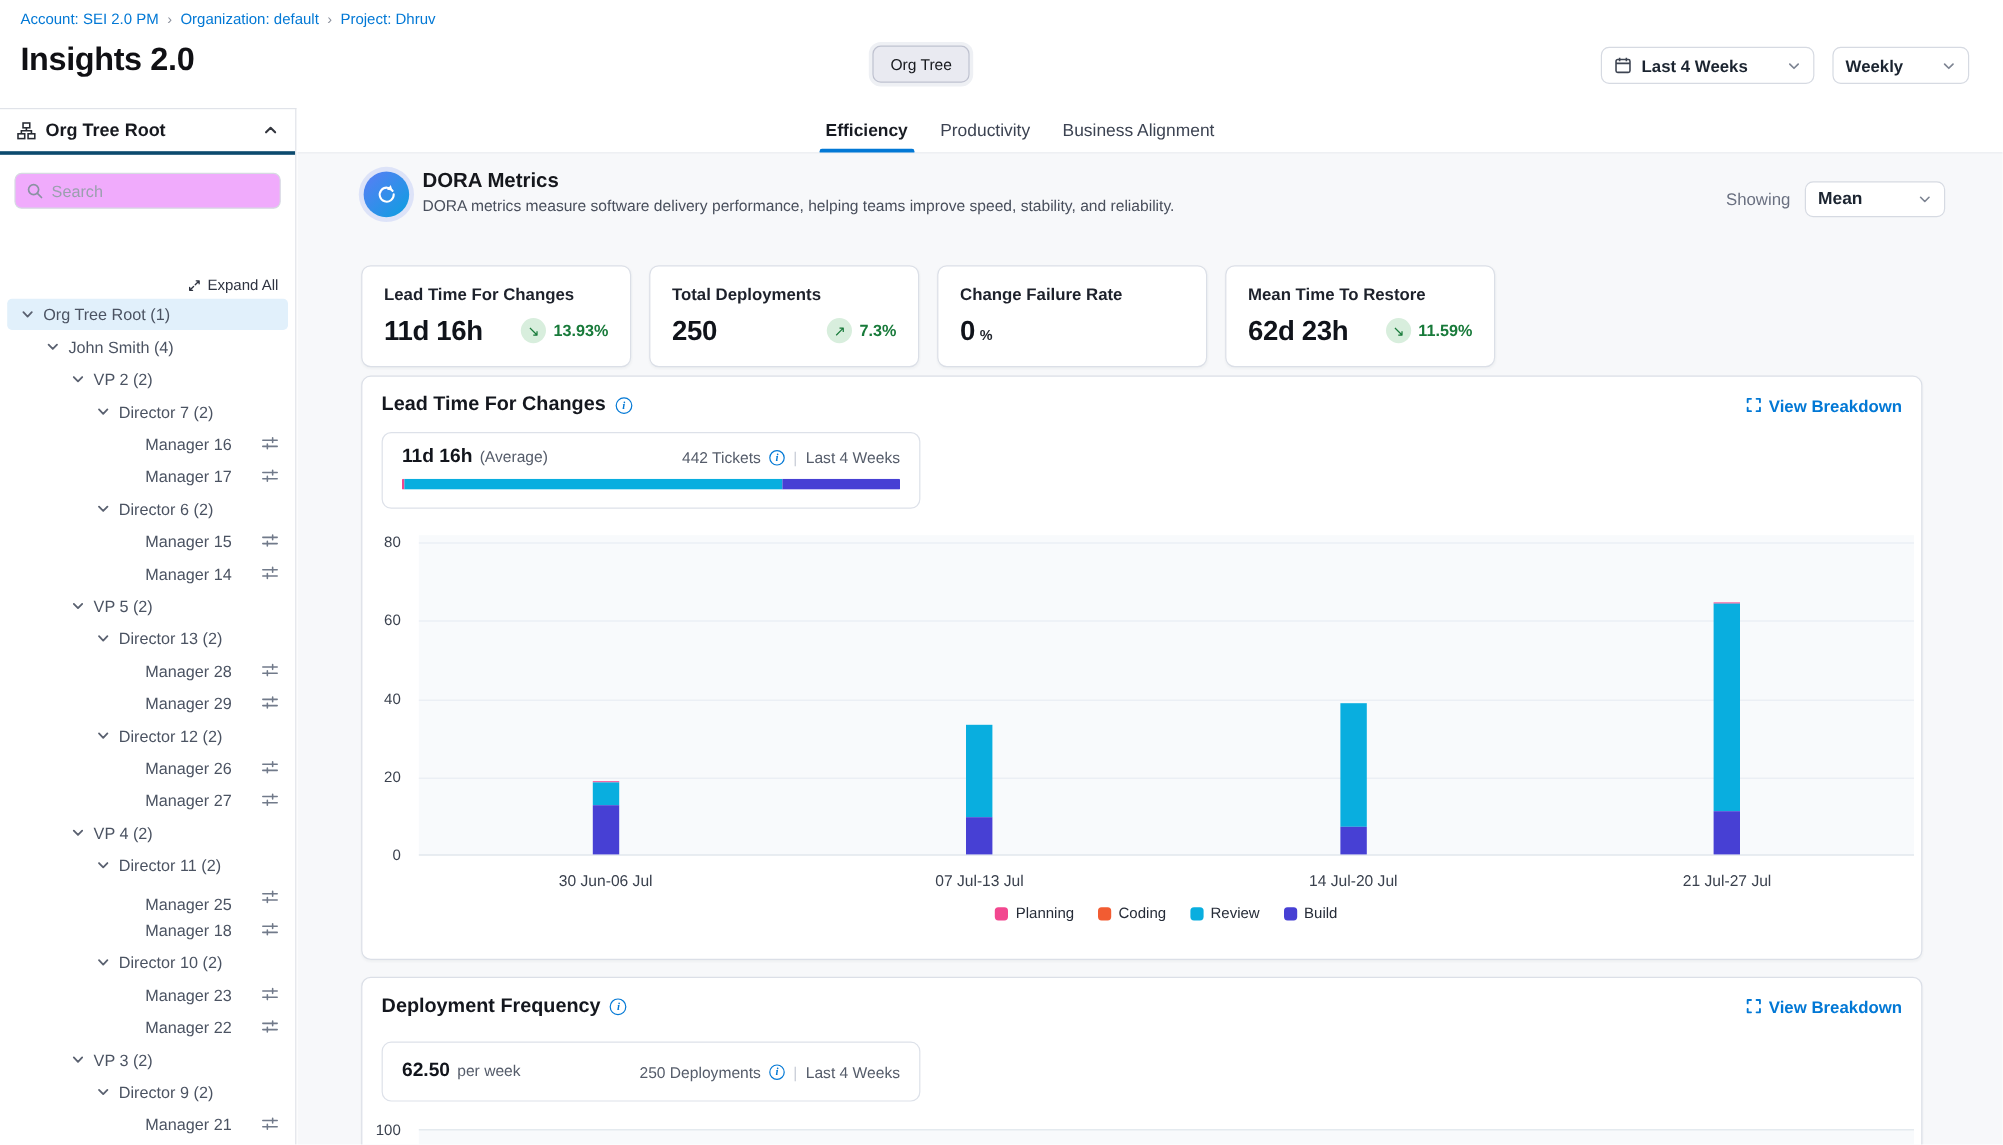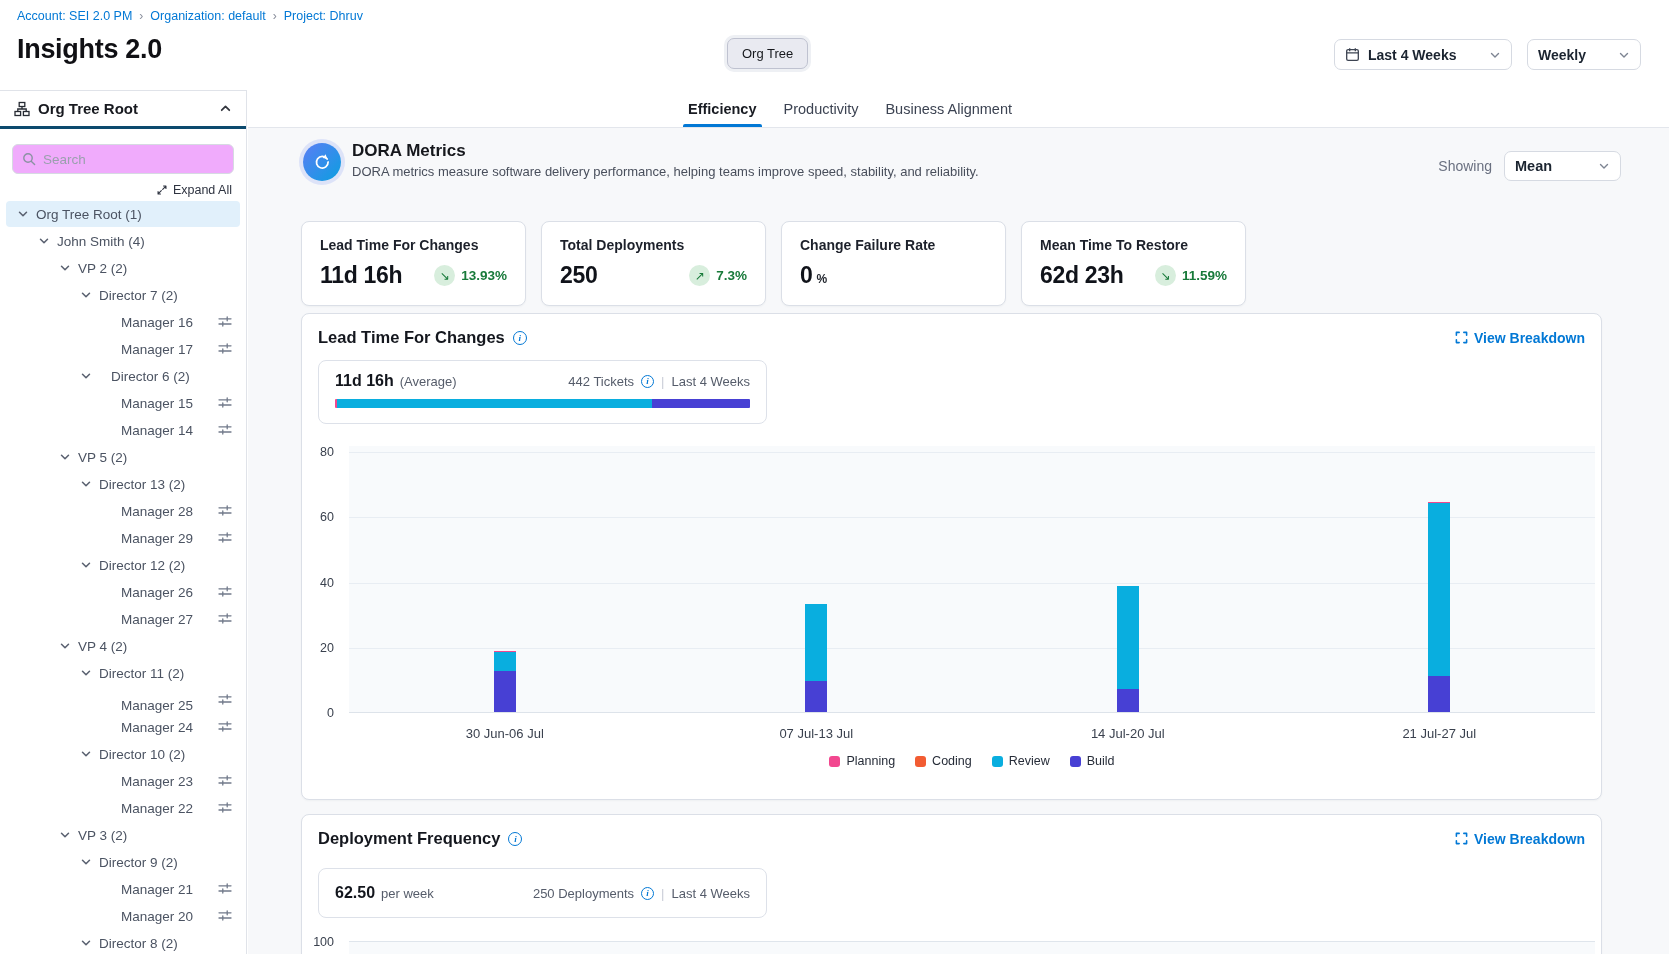--- a/index.html
+++ b/index.html
@@ -21,21 +21,21 @@
   #granularity { left:1527px; width:114px; }
 
   
   .sidebar { position:absolute; left:0; top:90px; width:247px; bottom:0; background:#fff; border-top:1px solid #e0e3e9; border-right:1px solid #e0e3e9; overflow:hidden; }
   .side-head { height:38px; display:flex; align-items:center; gap:8px; padding:0 14px; border-bottom:3px solid #0c4a6e; }
   .side-head .side-title { font-size:15px; font-weight:700; color:#17191f; flex:1; }
   .search-wrap { margin:15px 12px 0 12px; height:30px; border:1px solid #d6dae2; border-radius:6px; display:flex; align-items:center; gap:7px; padding:0 9px; background:#f0abfc; }
   .search-wrap input { border:none; outline:none; flex:1; font-size:13.5px; font-family:inherit; color:#2a2f3a; background:transparent; }
   .search-wrap input::placeholder { color:#9aa0ae; }
   .expand-row { display:flex; justify-content:flex-end; padding:9px 14px 4px 0; }
-  .expand-link { display:flex; align-items:center; gap:5px; font-size:12.5px; color:#2e3340; cursor:pointer; }
+  .expand-link { display:flex; align-items:center; gap:5px; font-size:12.5px; color:#2e3340; cursor:pointer;margin-top:48px; }
   .tree { padding:0 6px; }
   .trow { position:relative; height:26px; margin-bottom:1px; display:flex; align-items:center; border-radius:4px; cursor:pointer; }
   .trow.sel { background:#e1f0fb; }
   .trow .tchev { margin-right:7px; flex:0 0 auto; display:flex; }
   .trow .tlabel { font-size:13.5px; color:#4b5362; white-space:nowrap; }
   .trow .ticon { position:absolute; right:8px; top:6px; display:flex; }
 
   
   .tabstrip { position:absolute; left:248px; top:90px; right:0; height:38px; background:#fff; border-bottom:1px solid #e3e6ec; display:flex; align-items:stretch; padding-left:440px; gap:27px; }
   .tab { position:relative; display:flex; align-items:center; font-size:14.5px; color:#3c4352; cursor:pointer; }
@@ -199,21 +199,21 @@
             <path d="M9.2 1.8v4M4.8 7v4"></path>
           </svg>
         </div>
         <div class="trow" style="padding-left: 115px;">
           <span class="tlabel">Manager 17</span>
           <svg class="ticon" width="14" height="13" viewBox="0 0 14 13" fill="none" stroke="#717a8a" stroke-width="1.3" stroke-linecap="round">
             <path d="M1 3.8h12M1 9h12"></path>
             <path d="M9.2 1.8v4M4.8 7v4"></path>
           </svg>
         </div>
-        <div class="trow" style="padding-left: 74px; gap: 12px;">
+        <div class="trow" style="padding-left: 74px;">
           <svg class="tchev" width="12" height="12" viewBox="0 0 12 12" fill="none">
             <path d="M2.5 4.2 6 7.8l3.5-3.6" stroke="#5a6170" stroke-width="1.5" stroke-linecap="round" stroke-linejoin="round"></path>
           </svg>
           <span class="tlabel">Director 6 (2)</span>
         </div>
         <div class="trow" style="padding-left: 115px;">
           <span class="tlabel">Manager 15</span>
           <svg class="ticon" width="14" height="13" viewBox="0 0 14 13" fill="none" stroke="#717a8a" stroke-width="1.3" stroke-linecap="round">
             <path d="M1 3.8h12M1 9h12"></path>
             <path d="M9.2 1.8v4M4.8 7v4"></path>
@@ -285,21 +285,21 @@
           <span class="tlabel">Director 11 (2)</span>
         </div>
         <div class="trow" style="padding-left: 115px; align-items: flex-end;">
           <span class="tlabel">Manager 25</span>
           <svg class="ticon" width="14" height="13" viewBox="0 0 14 13" fill="none" stroke="#717a8a" stroke-width="1.3" stroke-linecap="round">
             <path d="M1 3.8h12M1 9h12"></path>
             <path d="M9.2 1.8v4M4.8 7v4"></path>
           </svg>
         </div>
         <div class="trow" style="padding-left: 115px;">
-          <span class="tlabel">Manager 24</span>
+          <span class="tlabel">Manager 18</span>
           <svg class="ticon" width="14" height="13" viewBox="0 0 14 13" fill="none" stroke="#717a8a" stroke-width="1.3" stroke-linecap="round">
             <path d="M1 3.8h12M1 9h12"></path>
             <path d="M9.2 1.8v4M4.8 7v4"></path>
           </svg>
         </div>
         <div class="trow" style="padding-left: 74px;">
           <svg class="tchev" width="12" height="12" viewBox="0 0 12 12" fill="none">
             <path d="M2.5 4.2 6 7.8l3.5-3.6" stroke="#5a6170" stroke-width="1.5" stroke-linecap="round" stroke-linejoin="round"></path>
           </svg>
           <span class="tlabel">Director 10 (2)</span>

